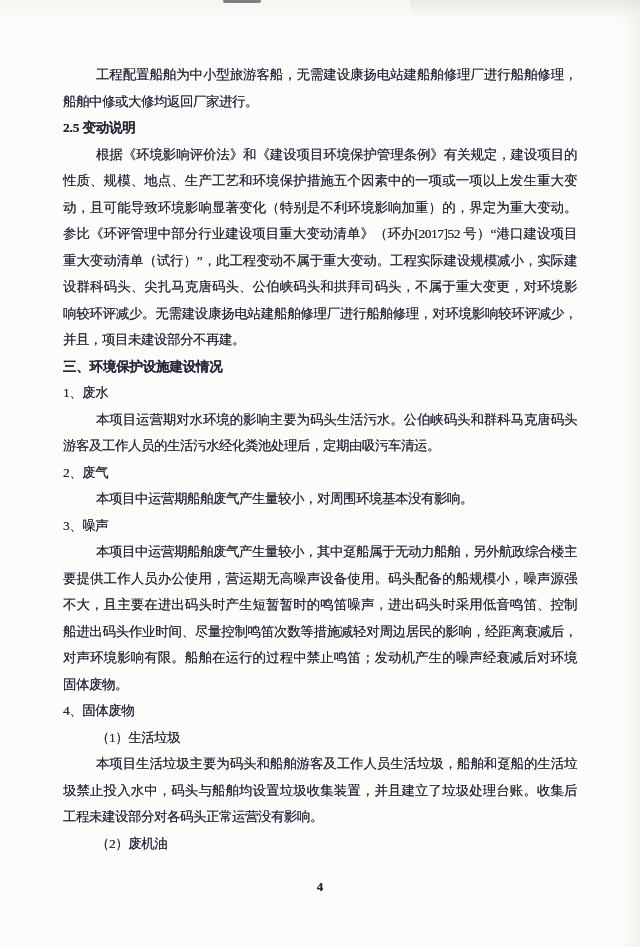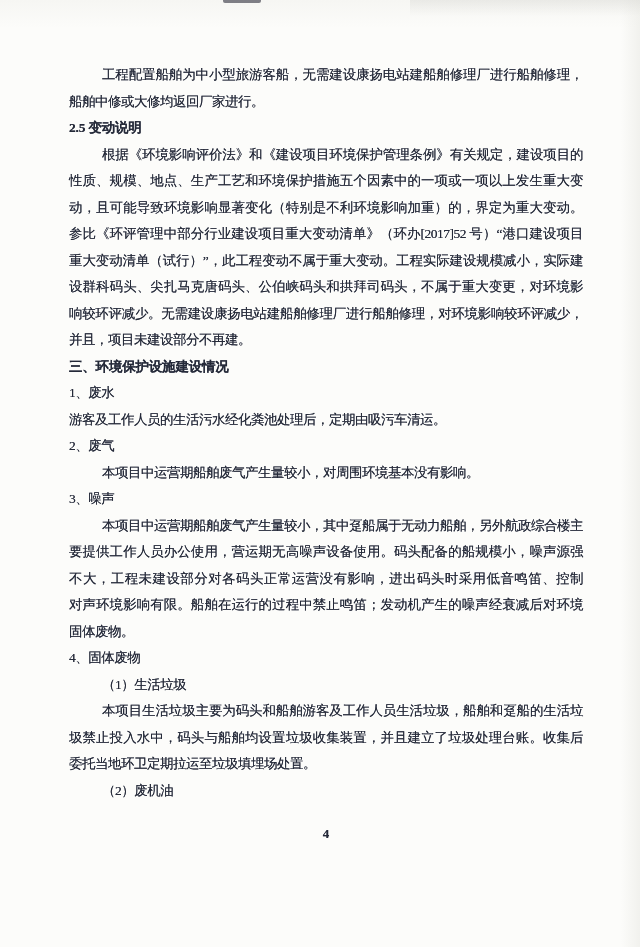--- a/index.html
+++ b/index.html
@@ -37,21 +37,21 @@
   .haze-top-right {
     position: absolute;
     right: 0;
     top: 0;
     width: 230px;
     height: 16px;
     background: linear-gradient(180deg, rgba(188,188,182,0.22), rgba(188,188,182,0));
   }
   .doc {
     position: absolute;
-    left: 69px;
+    left: 63px;
     top: 62px;
     width: 514px;
   }
   .line {
     height: 26.5px;
     line-height: 26.5px;
     font-size: 13.5px;
     letter-spacing: -0.5px;
     white-space: normal;
     text-shadow: 0 0 0.6px rgba(36, 42, 62, 0.75);
@@ -92,31 +92,33 @@
         <div class="line indent-justify">根据《环境影响评价法》和《建设项目环境保护管理条例》有关规定，建设项目的</div>
         <div class="line justify">性质、规模、地点、生产工艺和环境保护措施五个因素中的一项或一项以上发生重大变</div>
         <div class="line justify">动，且可能导致环境影响显著变化（特别是不利环境影响加重）的，界定为重大变动。</div>
         <div class="line justify">参比《环评管理中部分行业建设项目重大变动清单》（环办[2017]52 号）“港口建设项目</div>
         <div class="line justify">重大变动清单（试行）”，此工程变动不属于重大变动。工程实际建设规模减小，实际建</div>
         <div class="line justify">设群科码头、尖扎马克唐码头、公伯峡码头和拱拜司码头，不属于重大变更，对环境影</div>
         <div class="line justify">响较环评减少。无需建设康扬电站建船舶修理厂进行船舶修理，对环境影响较环评减少，</div>
         <div class="line plain">并且，项目未建设部分不再建。</div>
         <div class="line heading">三、环境保护设施建设情况</div>
         <div class="line plain">1、废水</div>
+        <div class="line indent-justify">本项目运营期对水环境的影响主要为码头生活污水。公伯峡码头和群科马克唐码头</div>
         <div class="line plain">游客及工作人员的生活污水经化粪池处理后，定期由吸污车清运。</div>
         <div class="line plain">2、废气</div>
         <div class="line indent">本项目中运营期船舶废气产生量较小，对周围环境基本没有影响。</div>
         <div class="line plain">3、噪声</div>
         <div class="line indent-justify">本项目中运营期船舶废气产生量较小，其中趸船属于无动力船舶，另外航政综合楼主</div>
         <div class="line justify">要提供工作人员办公使用，营运期无高噪声设备使用。码头配备的船规模小，噪声源强</div>
-        <div class="line justify">不大，工程未建设部分对各码头正常运营没有影响，进出码头时采用低音鸣笛、控制</div>
+        <div class="line justify">不大，且主要在进出码头时产生短暂暂时的鸣笛噪声，进出码头时采用低音鸣笛、控制</div>
+        <div class="line justify">船进出码头作业时间、尽量控制鸣笛次数等措施减轻对周边居民的影响，经距离衰减后，</div>
         <div class="line justify">对声环境影响有限。船舶在运行的过程中禁止鸣笛；发动机产生的噪声经衰减后对环境</div>
         <div class="line plain">固体废物。</div>
         <div class="line plain">4、固体废物</div>
         <div class="line indent">（1）生活垃圾</div>
         <div class="line indent-justify">本项目生活垃圾主要为码头和船舶游客及工作人员生活垃圾，船舶和趸船的生活垃</div>
         <div class="line justify">圾禁止投入水中，码头与船舶均设置垃圾收集装置，并且建立了垃圾处理台账。收集后</div>
-        <div class="line plain">委托当地环卫定期拉运至垃圾填埋场处置。</div>
+        <div class="line plain">工程未建设部分对各码头正常运营没有影响。</div>
         <div class="line indent">（2）废机油</div>
       </div>
     <div class="page-number">4</div>
   </div>
 </div>
 
 </body></html>

